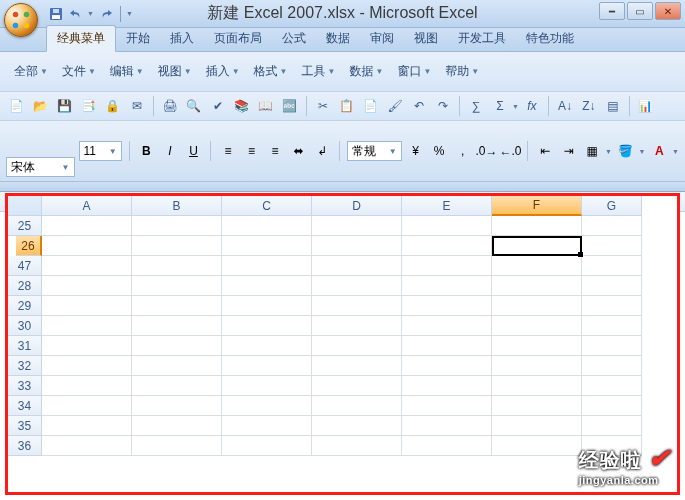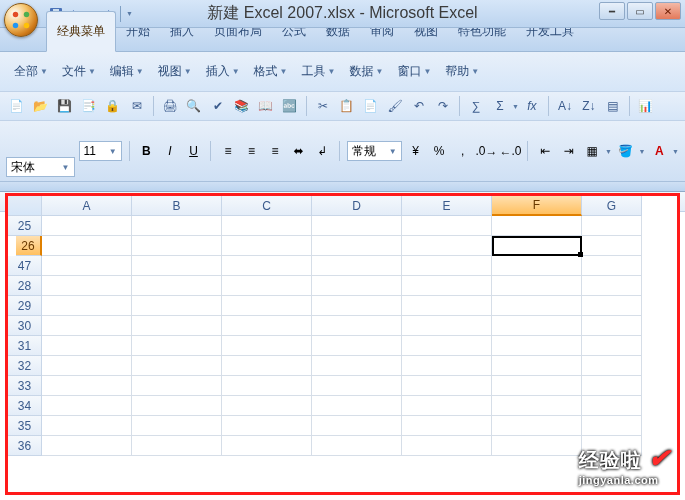--- a/index.html
+++ b/index.html
@@ -11,21 +11,21 @@
 .orb svg { width: 22px; height: 22px; margin: 5px; }
 .qat { display: flex; gap: 4px; align-items: center; margin-left: 6px; }
 .qat .qbtn { width: 16px; height: 16px; display: flex; align-items: center; justify-content: center; font-size: 11px; color: #3b5b8c; }
 .qat-sep { width: 1px; height: 16px; background: #7fa0c4; margin: 0 2px; }
 .title-center { position: absolute; left: 0; right: 0; text-align: center; font-size: 16px; pointer-events: none; }
 .wincontrols { position: absolute; right: 4px; top: 2px; display: flex; gap: 2px; }
 .wincontrols div { width: 26px; height: 18px; background: linear-gradient(#e8f0fa,#c5d9ef); border: 1px solid #8fa9c7; border-radius: 2px; display: flex; align-items: center; justify-content: center; font-size: 10px; color: #3b3b3b; }
 .wincontrols .close { background: linear-gradient(#f3b9a7,#e37a5c); color: #6b1a00; }
 
 .ribbon-tabs { height: 24px; background: linear-gradient(#cfe0f4,#bcd4ef); display: flex; align-items: flex-end; padding-left: 46px; border-bottom: 1px solid #9db8d6; font-size: 12px; }
-.tab { padding: 11px 10px; color: #2b4a76; cursor: default; }
+.tab { padding: 4px 10px; color: #2b4a76; cursor: default; }
 .tab.active { background: #e8f0fa; border: 1px solid #9db8d6; border-bottom: 1px solid #e8f0fa; border-radius: 3px 3px 0 0; color: #4a2a00; position: relative; top: 1px; }
 
 .classic-menu { height: 40px; background: linear-gradient(#e8f0fa,#d6e6f8); display: flex; align-items: center; font-size: 12px; color: #2b4a76; padding-left: 8px; gap: 2px; border-bottom: 1px solid #c0d2e8; }
 .classic-menu .mitem { padding: 2px 6px; display: flex; align-items: center; gap: 2px; }
 .classic-menu .mitem .dd { font-size: 8px; color: #5a7ba6; }
 
 .toolbar { background: linear-gradient(#e8f0fa,#d6e6f8); padding: 3px 6px; display: flex; flex-wrap: wrap; gap: 2px; align-items: center; border-bottom: 1px solid #c0d2e8; }
 .tbtn { width: 22px; height: 22px; display: flex; align-items: center; justify-content: center; border: 1px solid transparent; border-radius: 2px; font-size: 12px; color: #3b5b8c; }
 .tsep { width: 1px; height: 20px; background: #b0c4dc; margin: 0 3px; }
 .tdd { font-size: 7px; color: #5a7ba6; margin-left: -1px; }
@@ -109,22 +109,22 @@
 
 <div class="ribbon-tabs">
   <div class="tab active">经典菜单</div>
   <div class="tab">开始</div>
   <div class="tab">插入</div>
   <div class="tab">页面布局</div>
   <div class="tab">公式</div>
   <div class="tab">数据</div>
   <div class="tab">审阅</div>
   <div class="tab">视图</div>
+  <div class="tab">开发工具</div>
   <div class="tab">特色功能</div>
-  <div class="tab">开发工具</div>
 </div>
 
 <div class="classic-menu">
   <div class="mitem">
       <span>全部</span>
       <span class="dd">▼</span>
     </div>
   <div class="mitem">
       <span>文件</span>
       <span class="dd">▼</span>

